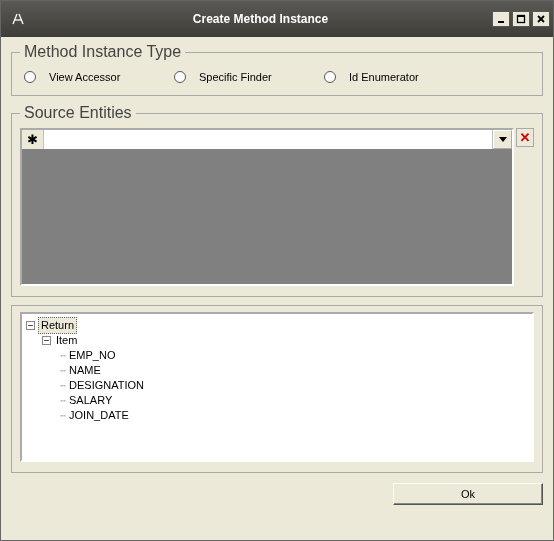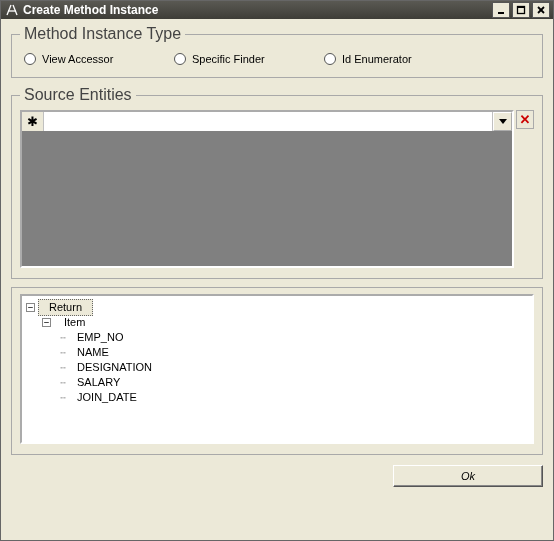--- a/index.html
+++ b/index.html
@@ -8,25 +8,26 @@
     font-family: Tahoma, Arial, sans-serif;
     font-size: 11px;
     background: #ece9d8;
     width: 554px;
     height: 541px;
     overflow: hidden;
     border: 1px solid #666;
   }
   .titlebar {
     background: linear-gradient(to bottom, #5a5953, #3e3d37);
-    height: 18px;
+    height: 36px;
     display: flex;
     align-items: center;
-    padding: 0 3px 0 4px;
+    padding: 0 3px 0 10px;
     color: #fff;
+    text-align: center;
   }
   .titlebar-icon {
     width: 14px; height: 14px;
     margin-right: 4px;
     display: inline-flex;
     align-items: center; justify-content: center;
   }
   .titlebar-title { font-weight: bold; font-size: 12px; flex: 1; }
   .titlebar-buttons { display: flex; gap: 2px; }
   .tbtn {
@@ -45,21 +46,21 @@
     padding: 6px 8px 10px 8px;
     margin: 0 0 8px 0;
   }
   legend { padding: 0 4px; color: #444; font-size: 16px; }
   .radio-grid {
     display: grid;
     grid-template-columns: 150px 150px 150px;
     row-gap: 10px;
     padding: 4px 0 2px 4px;
   }
-  .radio-item { display: flex; gap: 6px; cursor: pointer; }
+  .radio-item { display: flex; gap: 13px; cursor: pointer; }
   .radio-circle {
     width: 12px; height: 12px; border: 1px solid #555; border-radius: 50%;
     background: #fff; display: inline-flex; align-items: center; justify-content: center;
   }
   .radio-dot { width: 5px; height: 5px; background: #000; border-radius: 50%; display: none; }
   .radio-item.selected .radio-dot { display: block; }
   .radio-label { color: #000; }
   .radio-item.selected .radio-label {
     border: 1px dotted #444; padding: 0 2px; margin-left: -3px;
   }
@@ -96,24 +97,24 @@
   }
   .tree-row { display: flex; align-items: center; height: 15px; }
   .tree-toggle {
     width: 9px; height: 9px; border: 1px solid #888; background: #fff;
     display: inline-flex; align-items: center; justify-content: center;
     font-size: 9px; line-height: 7px; margin-right: 3px; cursor: pointer;
     font-family: monospace;
   }
   .tree-sp { display: inline-block; }
   .tree-conn { color: #aaa; font-family: monospace; font-size: 10px; letter-spacing: -1px; margin-right: 2px; }
-  .tree-label { padding: 0 10px; }
+  .tree-label { padding: 0 2px; }
   .tree-label.selected { background: #ece9d8; border: 1px dotted #666; }
   .btn-row {
-    display: flex; justify-content: flex-end; gap: 8px; padding: 2px 0; font-style: italic;
+    display: flex; justify-content: flex-end; gap: 8px; padding: 2px 0;
   }
   .button {
     width: 150px; height: 22px; background: #ece9d8;
     border: 1px solid #555; border-top-color: #fff; border-left-color: #fff;
     box-shadow: inset -1px -1px 0 #888;
     cursor: pointer; text-align: center; line-height: 20px;
   }
 </style>
 </head>
 <body>

